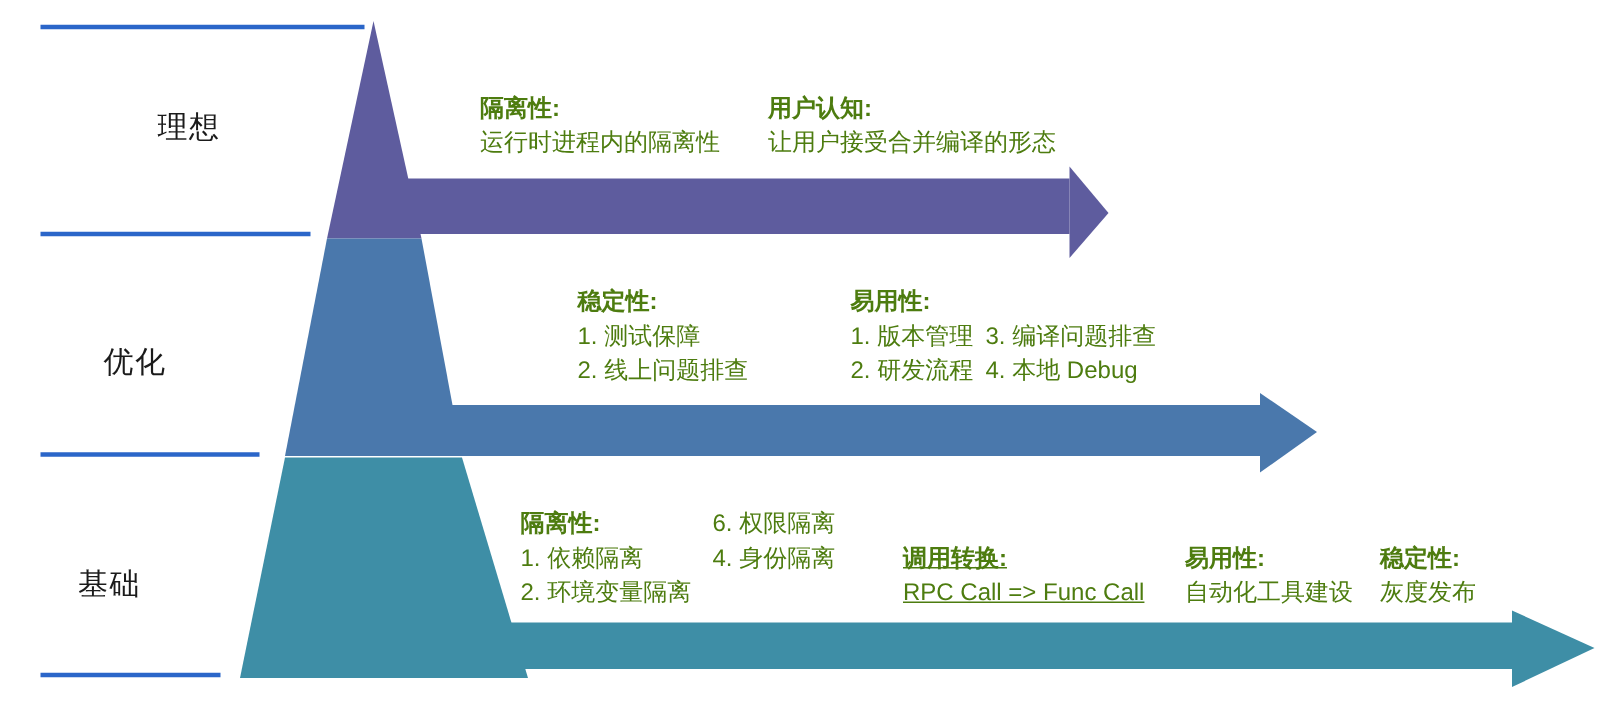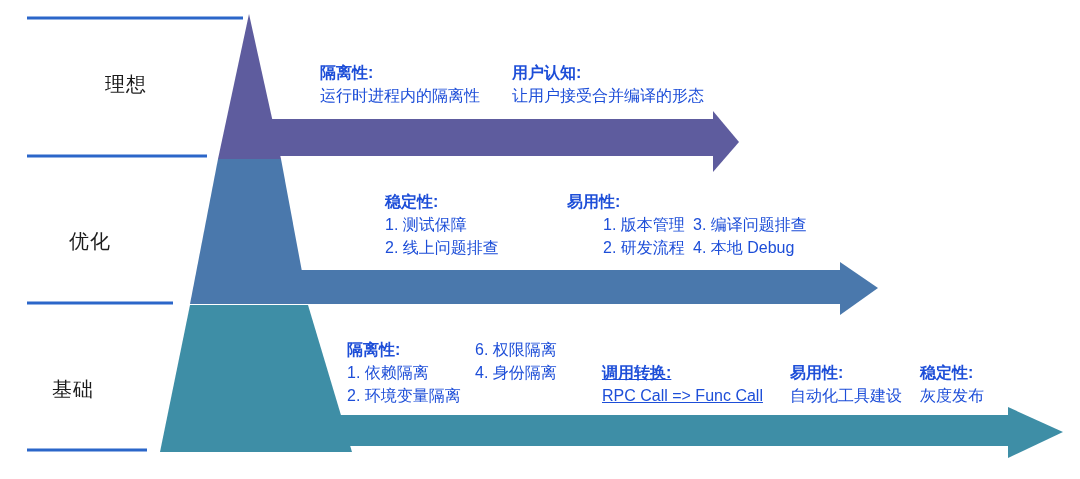--- a/index.html
+++ b/index.html
@@ -1,22 +1,22 @@
 <!DOCTYPE html>
 <html><head>
 <meta charset="utf-8">
 <style>
   html,body{margin:0;padding:0;background:#fff;}
   body{font-family:"Liberation Sans","DejaVu Sans",sans-serif;}
   .canvas{position:relative;width:1080px;height:479px;background:#ffffff;overflow:hidden;}
   .canvas svg{position:absolute;left:0;top:0;}
   .label{position:absolute;font-size:20px;color:#1b1b1b;letter-spacing:1px;white-space:nowrap;}
-  .t{position:absolute;font-size:16px;line-height:23px;color:#1d4ed8;white-space:nowrap;}
+  .t{position:absolute;font-size:16px;line-height:23px;color:#4d7c0f;white-space:nowrap;}
   .t .b{font-weight:700;}
-  .row{display:flex;margin-left:36px;}
+  .row{display:flex;}
   .row .c1{width:90px;}
   
   .blk-ideal-iso{left:320px;top:61px;}
   .blk-ideal-cog{left:512px;top:61px;}
   .blk-opt-sta{left:385px;top:190px;}
   .blk-opt-usa{left:567px;top:190px;}
   .blk-fnd-iso1{left:347px;top:338px;}
   .blk-fnd-iso2{left:475px;top:338px;}
   .blk-fnd-call{left:602px;top:361px;text-decoration:underline;}
   .blk-fnd-usa{left:790px;top:361px;}

